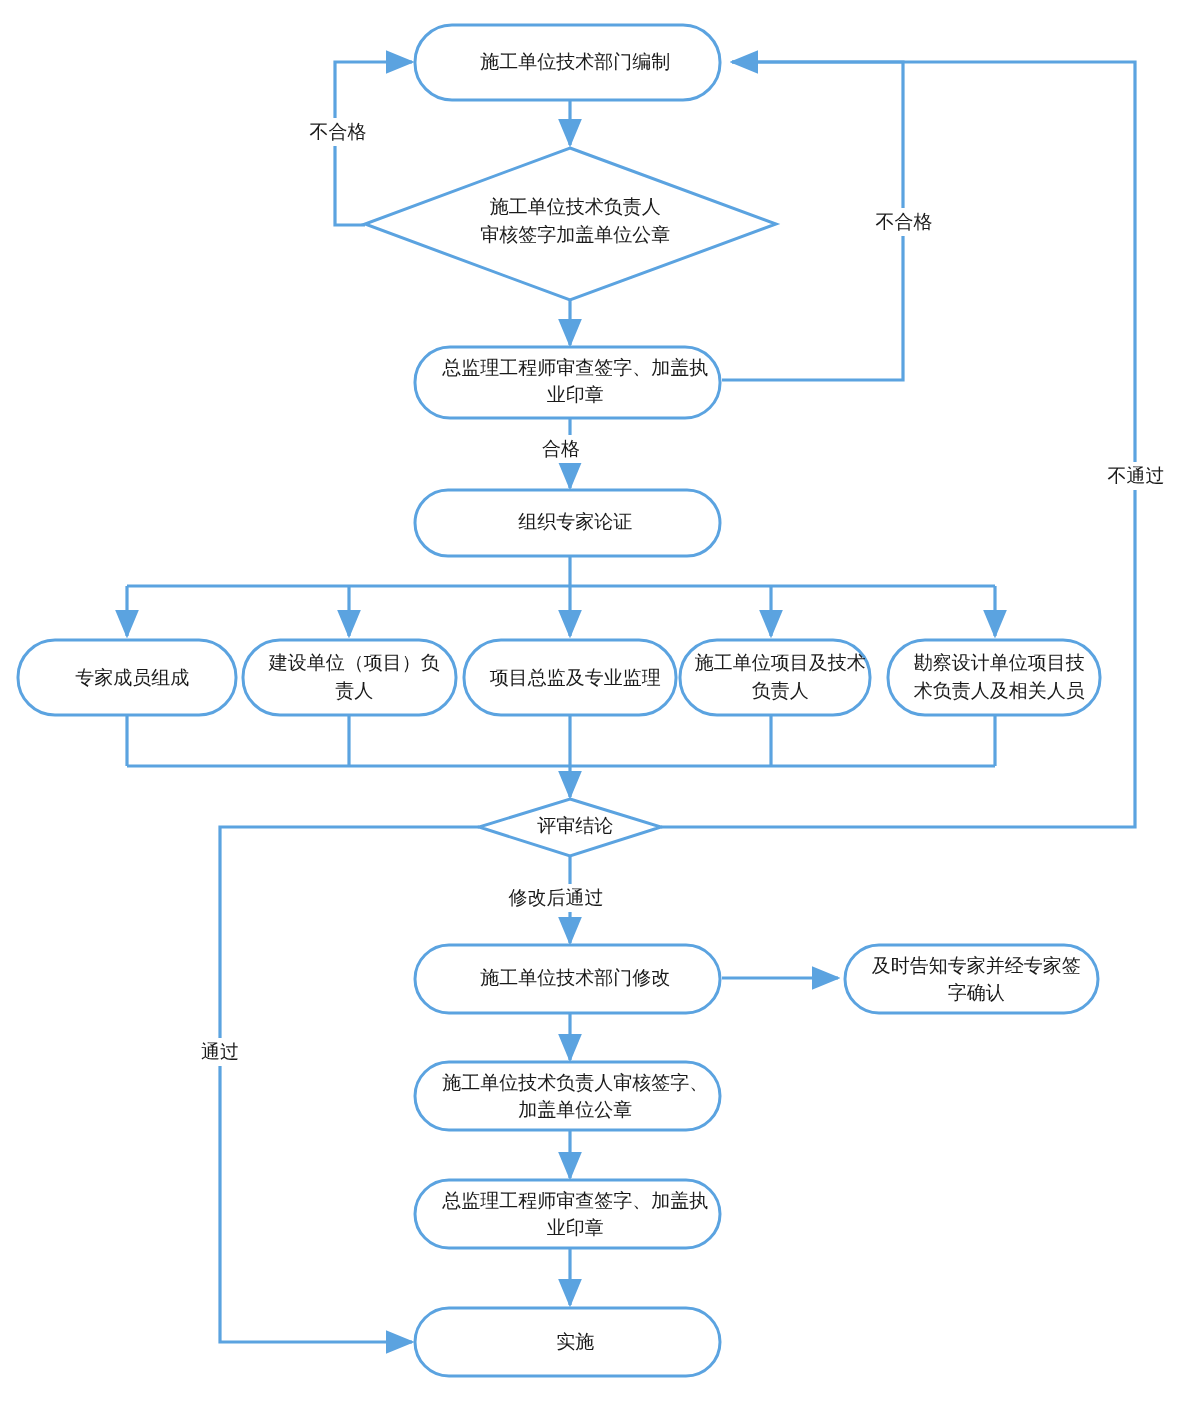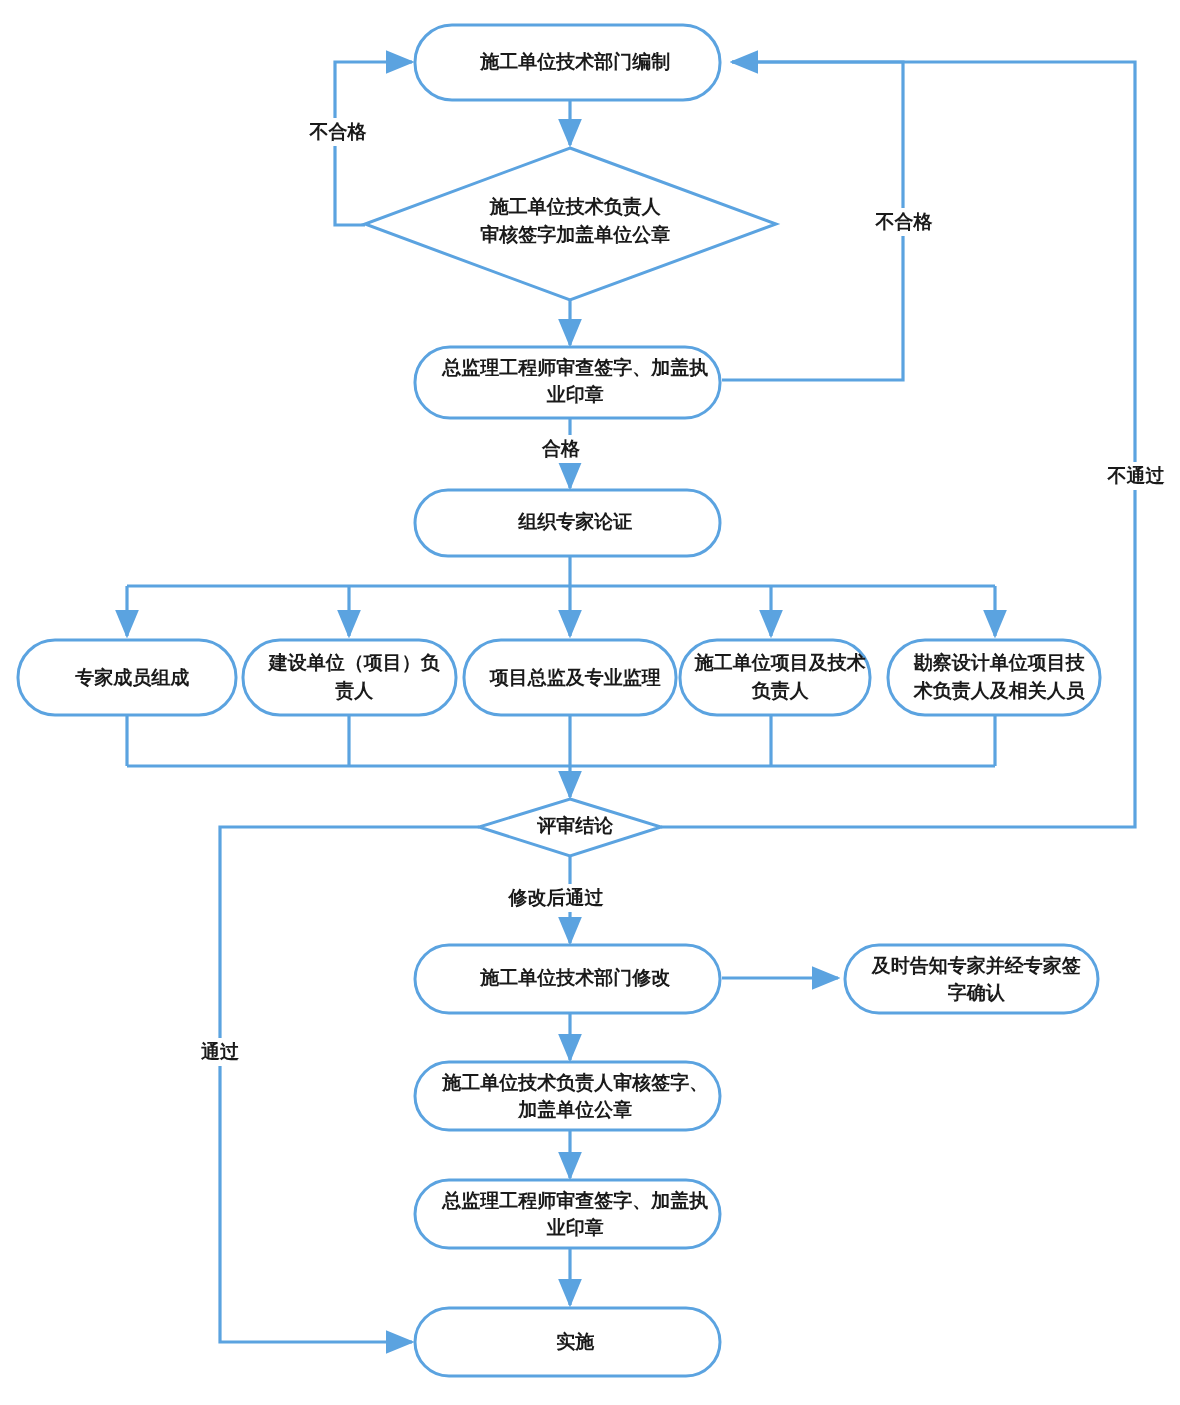--- a/index.html
+++ b/index.html
@@ -10,21 +10,20 @@
   body {
     width: 1180px;
     height: 1405px;
     font-family: "Liberation Sans", "DejaVu Sans", sans-serif;
     overflow: hidden;
   }
   #flow-root {
     position: relative;
     width: 1180px;
     height: 1001px;
-    font-weight: bold;
   }
   svg#flow-svg {
     position: absolute;
     top: 0;
     left: 0;
     width: 1180px;
     height: 1405px;
     display: block;
   }
   .node-shape {

